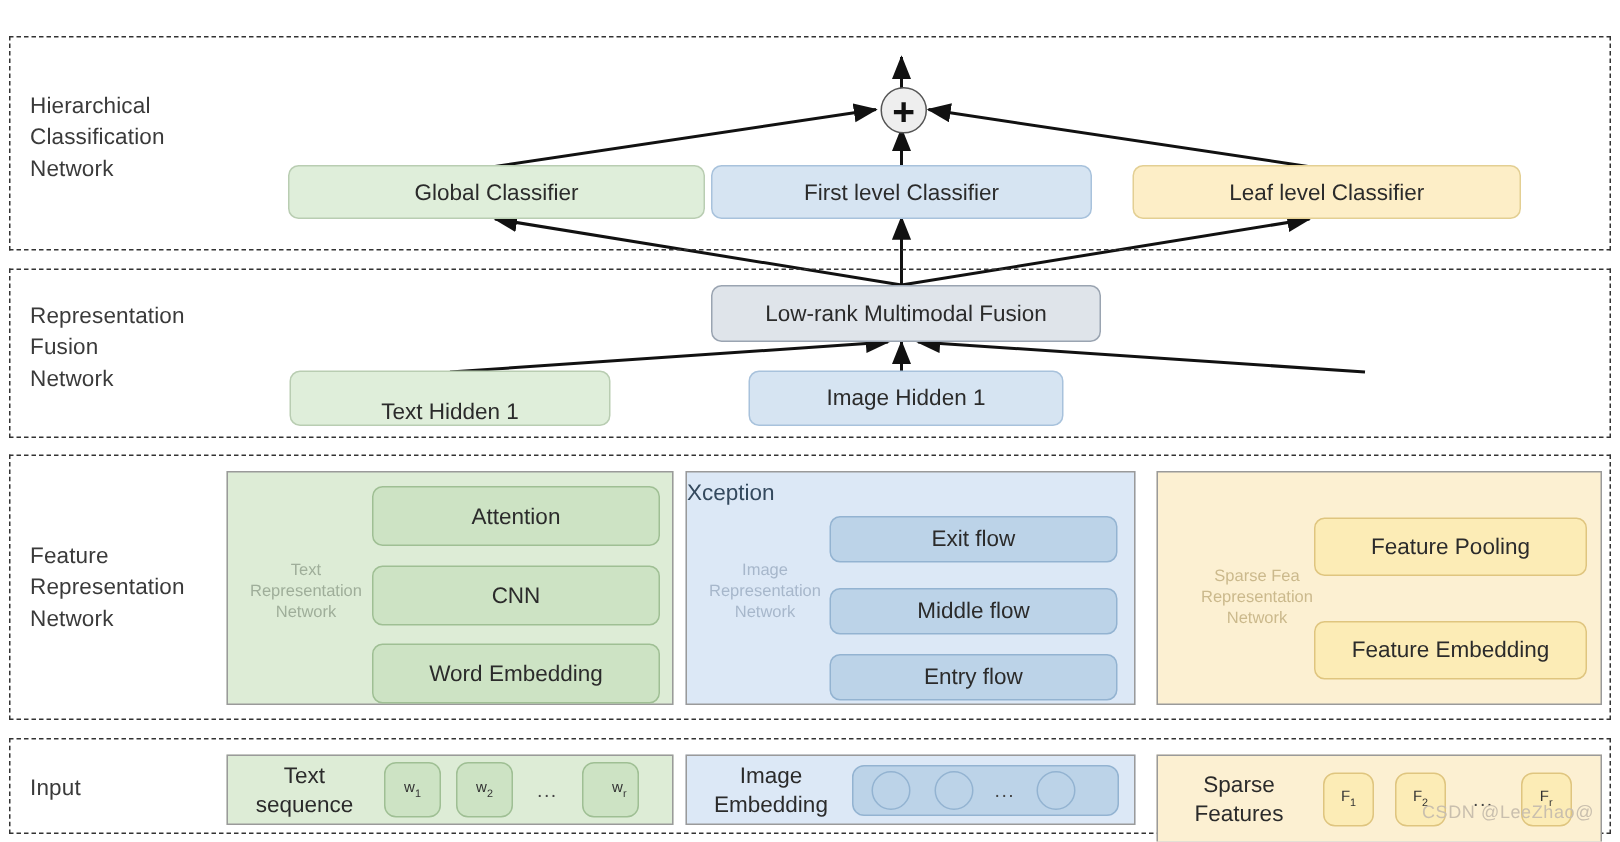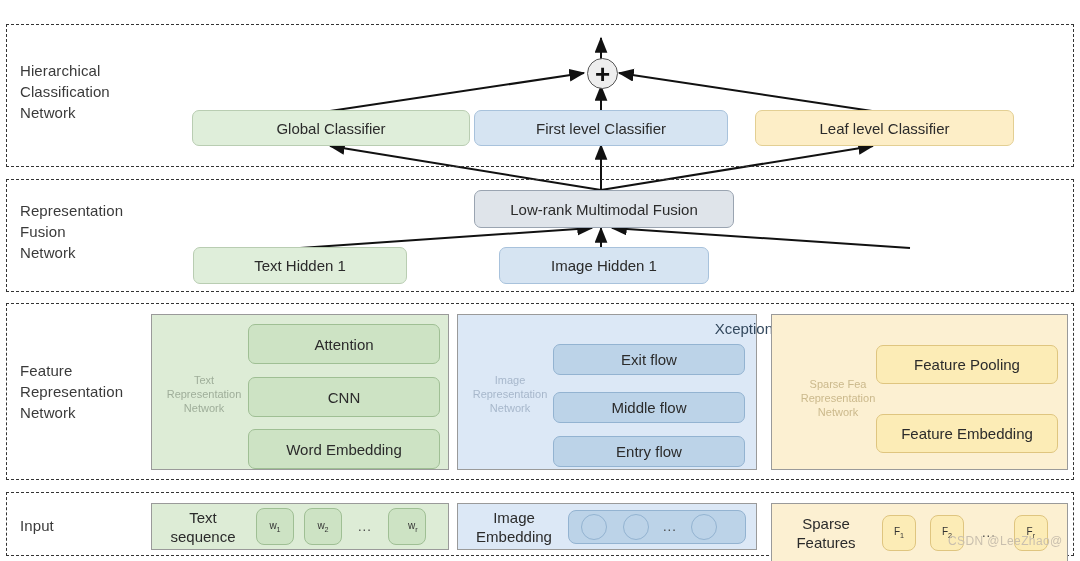--- a/index.html
+++ b/index.html
@@ -56,21 +56,21 @@
     font-size:11px;line-height:14px;
     color:#9fae9a;
     text-align:center;
     white-space:pre-line;
   }
   .panel-caption.blue{color:#a7b7cb;}
   .panel-caption.yellow{color:#cbb98c;}
 
   .panel-title{
     position:absolute;
-    font-size:15px;color:#34495e;text-align:right;padding-left:15px;
+    font-size:15px;color:#34495e;text-align:left;
   }
 
   
   .strip{
     position:absolute;border:1px solid #9a9a9a;box-sizing:border-box;
     display:flex;align-items:center;
   }
   .strip-label{
     font-size:15px;line-height:19px;text-align:center;white-space:pre-line;
     color:#2b2b2b;
@@ -152,21 +152,21 @@
 
   <div class="abs section" style="left:6px;top:179px;width:1068px;height:113px;"></div>
   <div class="section-label" style="left:20px;top:200px;width:170px;">Representation
 Fusion
 Network</div>
 
   <div class="abs node node-grayblue" style="left:474px;top:190px;width:260px;height:38px;">
     <span>Low-rank Multimodal Fusion</span>
   </div>
 
-  <div class="abs node node-green" style="left:193px;top:247px;width:214px;height:37px;">
+  <div class="abs node node-green" style="left:193px;top:247px;width:214px;height:37px;align-items:flex-end;">
     <span>Text Hidden 1</span>
   </div>
   <div class="abs node node-blue" style="left:499px;top:247px;width:210px;height:37px;">
     <span>Image Hidden 1</span>
   </div>
 
   <div class="abs section" style="left:6px;top:303px;width:1068px;height:177px;"></div>
   <div class="section-label" style="left:20px;top:360px;width:180px;">Feature
 Representation
 Network</div>

